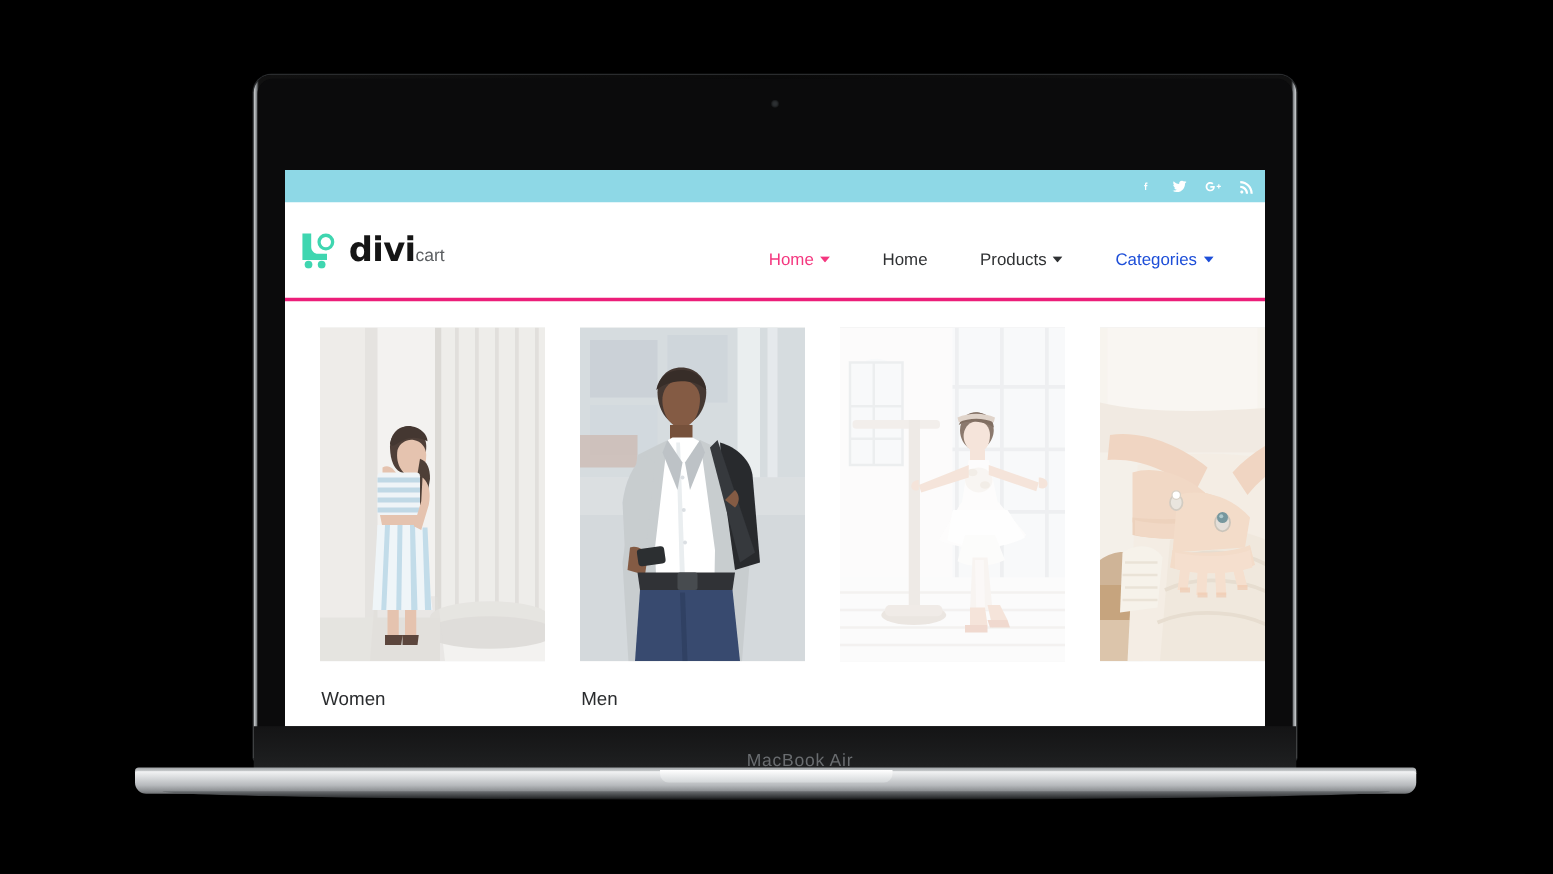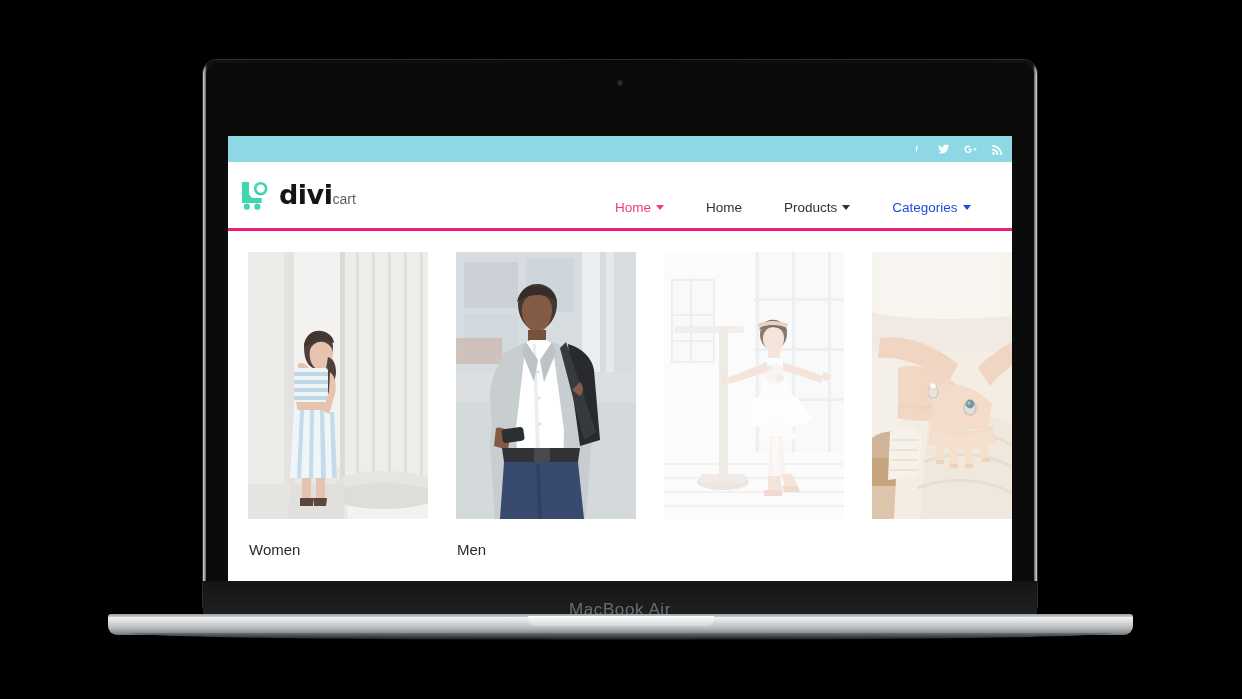--- a/index.html
+++ b/index.html
@@ -24,22 +24,23 @@
   .lid-inner{
     position:absolute;left:3px;top:3px;right:3px;bottom:0;
     background:#0b0b0c;border-radius:12px 12px 2px 2px;
   }
   .webcam{
     position:absolute;left:617px;top:80px;width:6px;height:6px;border-radius:50%;
     background:#2e3134;box-shadow:0 0 2px #000 inset;
   }
   .macbook-label{
     position:absolute;left:203px;top:600px;width:834px;
-    text-align:center;color:#6a6d70;font-size:17px;letter-spacing:.6px;
+    text-align:center;color:#6a6d70;font-size:14px;letter-spacing:.6px;
     font-family:"Liberation Sans", sans-serif;
+    padding-left:20px;
   }
   .bezel-bottom{
     position:absolute;left:203px;top:581px;width:834px;height:38px;
     background:linear-gradient(180deg,#141415 0%,#1b1c1d 60%,#212223 100%);
   }
 
   
   .base{
     position:absolute;left:108px;top:617px;width:1025px;height:18px;
     background:linear-gradient(180deg,#f3f4f5 0%,#dcdee0 25%,#b7babd 62%,#8b8e91 88%,#6e7174 100%);
@@ -75,21 +76,21 @@
   }
   .social{display:flex;align-items:center;gap:14px;}
   .social .sicon{
     width:13px;height:14px;display:flex;align-items:center;justify-content:center;
     color:#ffffff;cursor:pointer;
   }
   .social svg{display:block;fill:#ffffff;}
 
   
   .header{
-    height:66px;background:#fff;display:flex;align-items:center;
+    height:76px;background:#fff;display:flex;align-items:center;
     padding:0 0 0 12px;box-sizing:border-box;position:relative;
   }
   .logo{display:flex;align-items:center;gap:7px;cursor:pointer;}
   .logo-mark{width:32px;height:30px;display:block;}
   .logo-text{font-size:27px;line-height:1;letter-spacing:-.5px;}
   .logo-text .d{font-weight:700;color:#151515;font-family:"DejaVu Sans", sans-serif;}
   .logo-text .c{font-weight:400;color:#5b5e61;font-size:14px;letter-spacing:0;}
 
   .nav{
     position:absolute;left:366px;top:12px;height:66px;display:flex;align-items:center;
@@ -101,21 +102,21 @@
   }
   .nav-item.active{color:#f4377f;}
   .nav-item.muted{color:#1d4ed8;}
   .chev{width:8px;height:5px;display:block;}
   .chev path{fill:currentColor;}
 
   .pinkline{height:3px;background:#ec1e79;}
 
   
   .cats{
-    display:flex;padding:21px 22px 0 20px;box-sizing:border-box;gap:28px;
+    display:flex;padding:21px 22px 0 28px;box-sizing:border-box;gap:28px;
     width:852px;
   }
   .cat{width:180px;flex:0 0 180px;cursor:pointer;}
   .cat-img{
     width:180px;height:267px;background:#e9e9ea;overflow:hidden;position:relative;
   }
   .cat-img svg{display:block;width:180px;height:267px;}
   .cat-label{
     font-size:15px;color:#2a2c2e;padding:22px 0 0 1px;
     font-family:"Liberation Sans", sans-serif;

